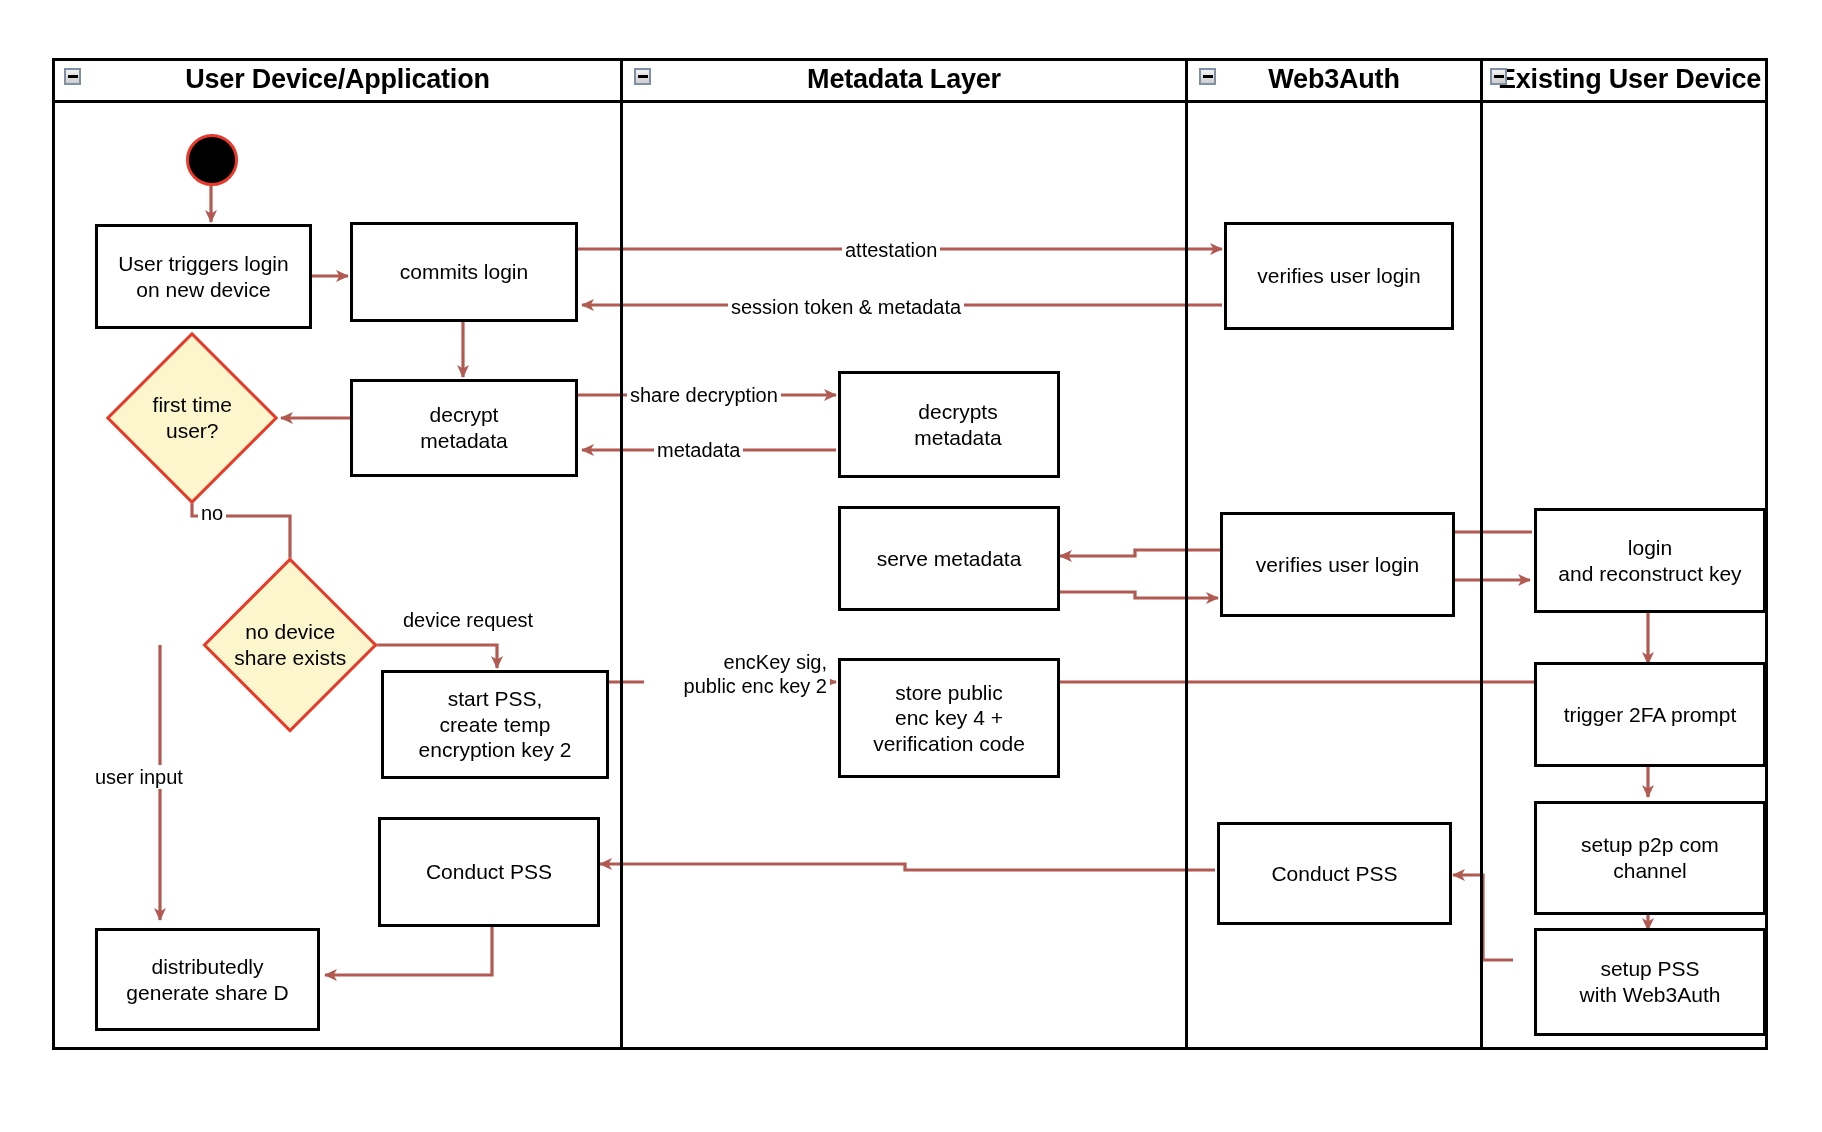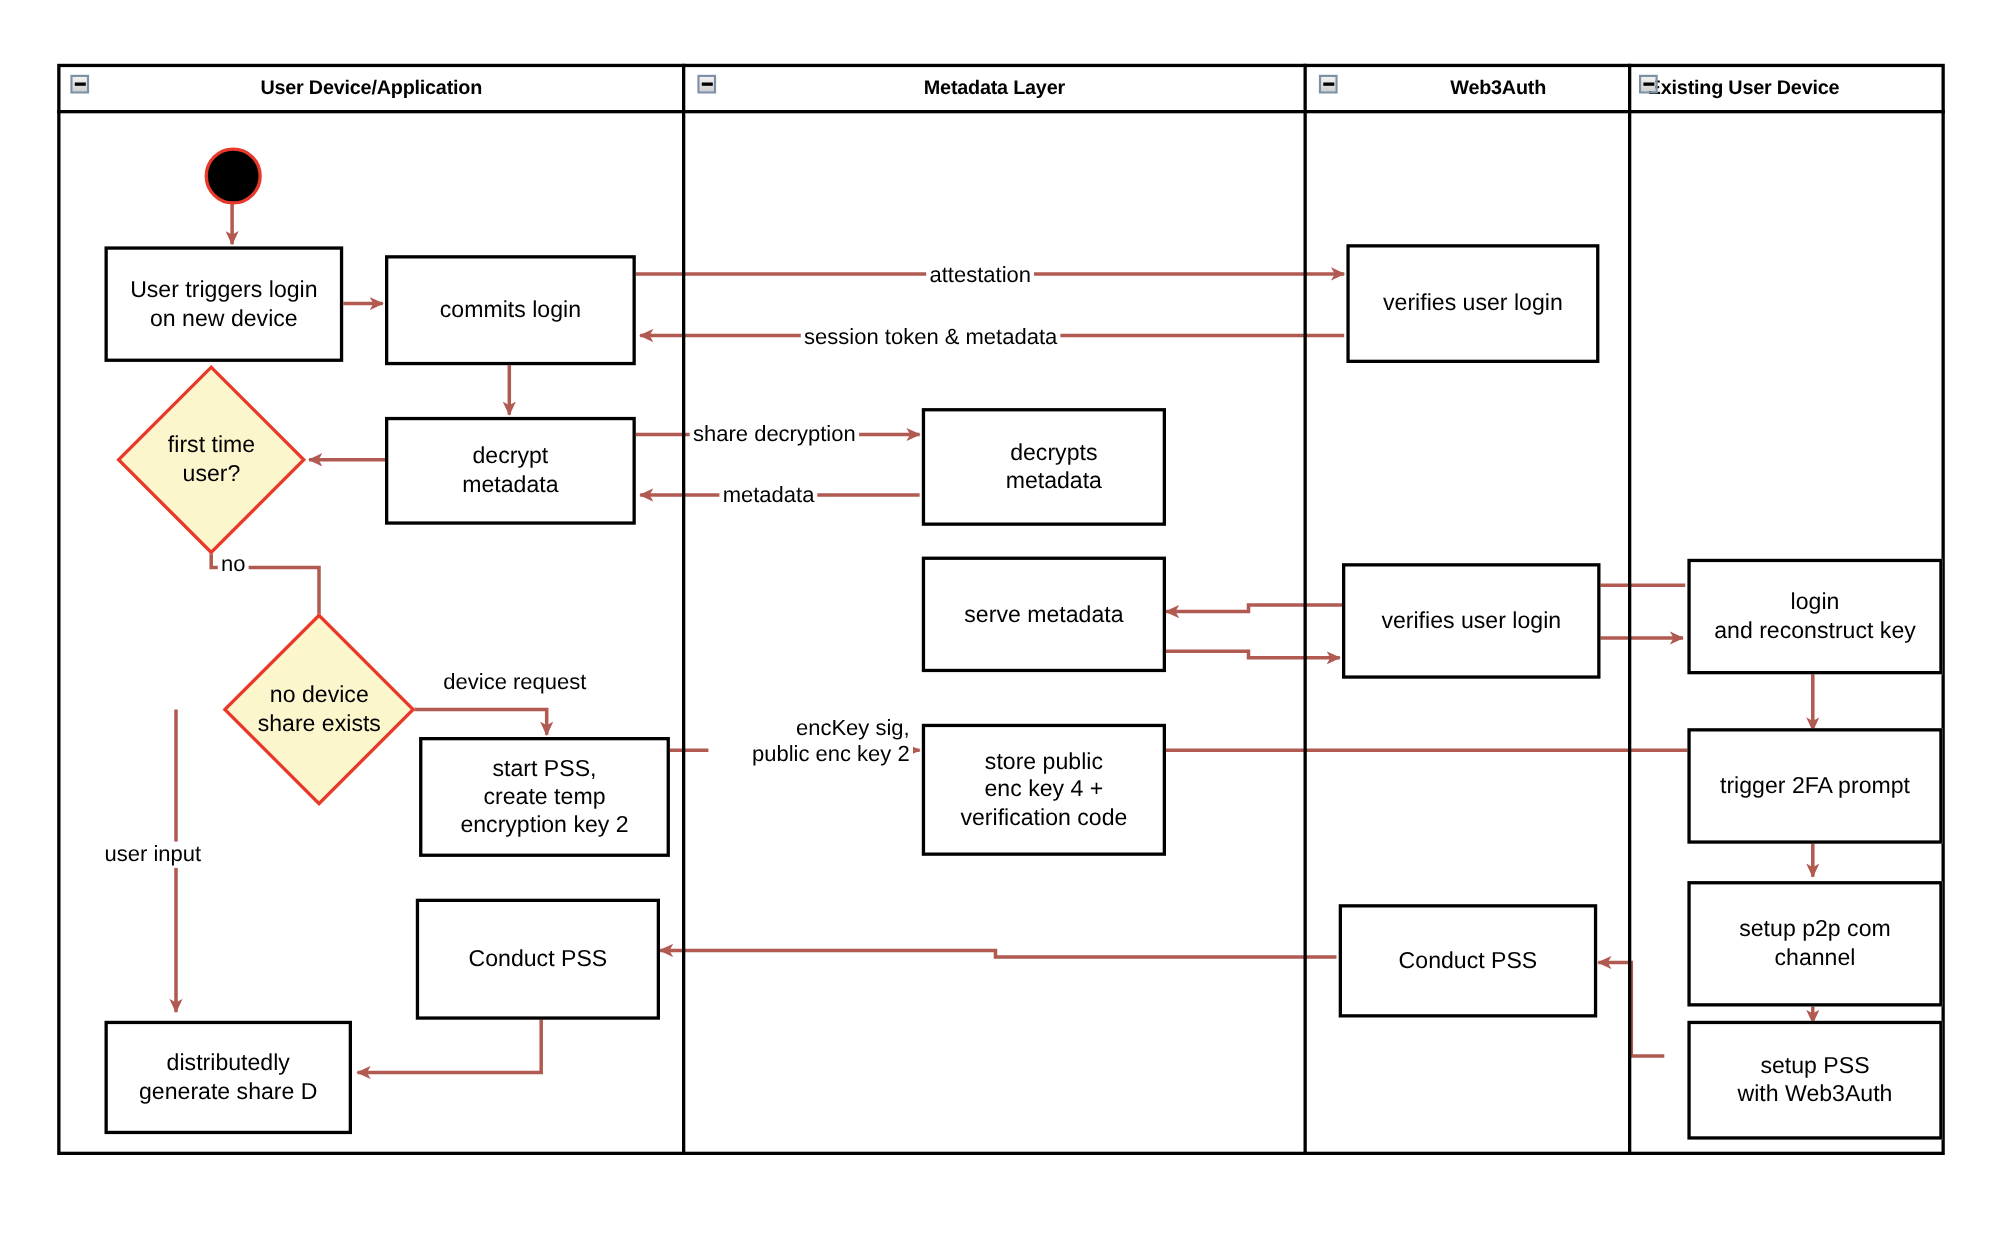--- a/index.html
+++ b/index.html
@@ -40,21 +40,21 @@
     width: 1716px;
     height: 3px;
     background: #000000;
   }
   .lane-title {
     position: absolute;
     top: 58px;
     height: 42px;
     line-height: 42px;
     text-align: center;
-    font-size: 18px;
+    font-size: 27px;
     font-weight: bold;
     color: #000000;
     letter-spacing: -0.2px;
     white-space: nowrap;
   }
   .collapse-icon {
     position: absolute;
     top: 68px;
     width: 17px;
     height: 17px;
@@ -200,42 +200,42 @@
 
   <div class="lane-frame"></div>
   <div class="lane-header-rule"></div>
 
   <div class="lane-div" style="left:620px;"></div>
   <div class="lane-div" style="left:1185px;"></div>
   <div class="lane-div" style="left:1480px;"></div>
 
   <div class="lane-title" style="left:55px;  width:565px;">User Device/Application</div>
   <div class="lane-title" style="left:623px; width:562px;">Metadata Layer</div>
-  <div class="lane-title" style="left:1188px;width:292px;padding-left:28px;">Web3Auth</div>
+  <div class="lane-title" style="left:1188px;width:292px;">Web3Auth</div>
   <div class="lane-title" style="left:1498px;width:268px; text-align:left;">Existing User Device</div>
 
   <div class="collapse-icon" style="left:64px;">
       <i></i>
     </div>
   <div class="collapse-icon" style="left:634px;">
       <i></i>
     </div>
   <div class="collapse-icon" style="left:1199px;">
       <i></i>
     </div>
   <div class="collapse-icon" style="left:1490px;">
       <i></i>
     </div>
 
   <div class="start-node" style="left:186px; top:134px; width:52px; height:52px;"></div>
 
   <div class="node" style="left:95px; top:224px; width:217px; height:105px;">User triggers login
 on new device</div>
 
-  <div class="node" style="left:350px; top:222px; width:228px; height:100px;margin-top:10px;">commits login</div>
+  <div class="node" style="left:350px; top:222px; width:228px; height:100px;">commits login</div>
 
   <div class="node" style="left:350px; top:379px; width:228px; height:98px;">decrypt
 metadata</div>
 
   <div class="decision" style="left:131px; top:357px; width:122px; height:122px;">
     <span>first time
 user?</span>
   </div>
 
   <div class="decision" style="left:228px; top:583px; width:124px; height:124px;">

